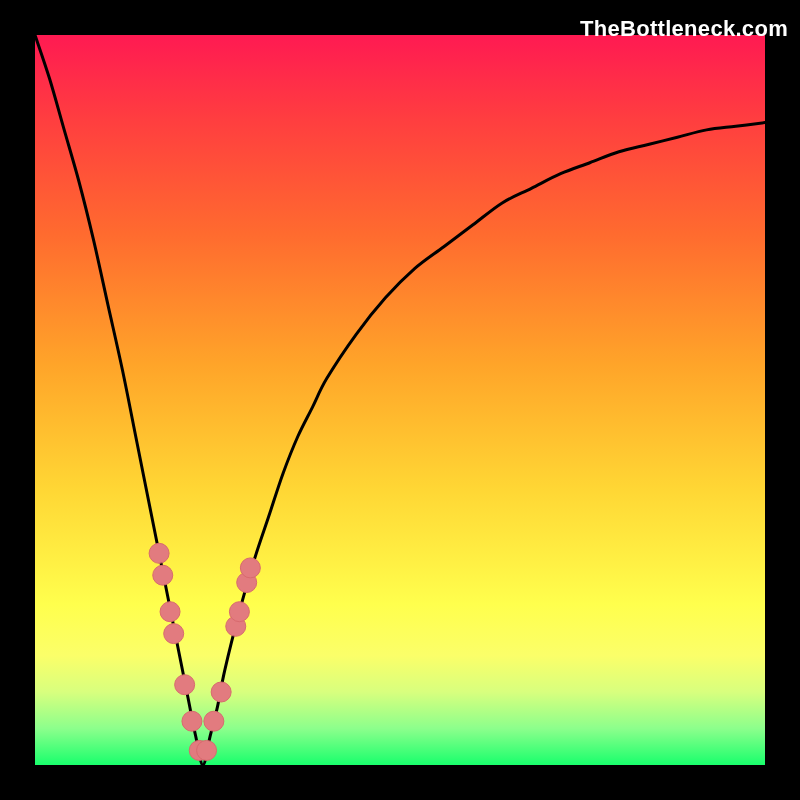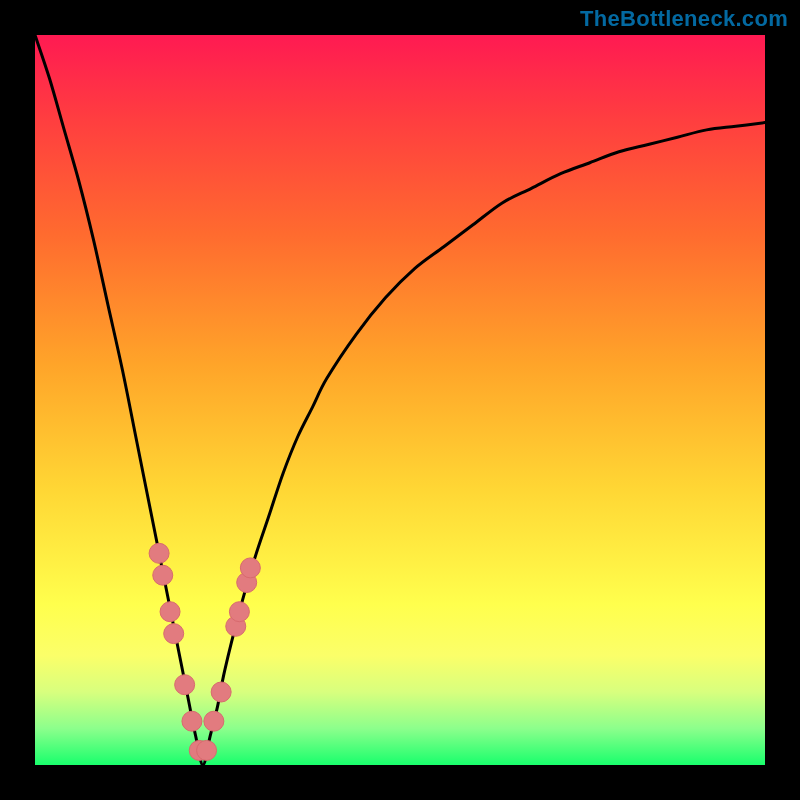--- a/index.html
+++ b/index.html
@@ -31,23 +31,23 @@
       #ffd634 62%,
       #ffff4d 78%,
       #fbff69 85%,
       #d8ff7e 90%,
       #8cff8c 95%,
       #19ff6c 100%
     );
   }
   .watermark {
     position: absolute;
-    top: 6px;
+    top: 16px;
     right: 12px;
-    color: #0369a1;
+    color: #ffffff;
     font-size: 22px;
     font-weight: 600;
     letter-spacing: 0.3px;
     user-select: none;
   }
   svg {
     position: absolute;
     left: 0;
     top: 0;
   }

